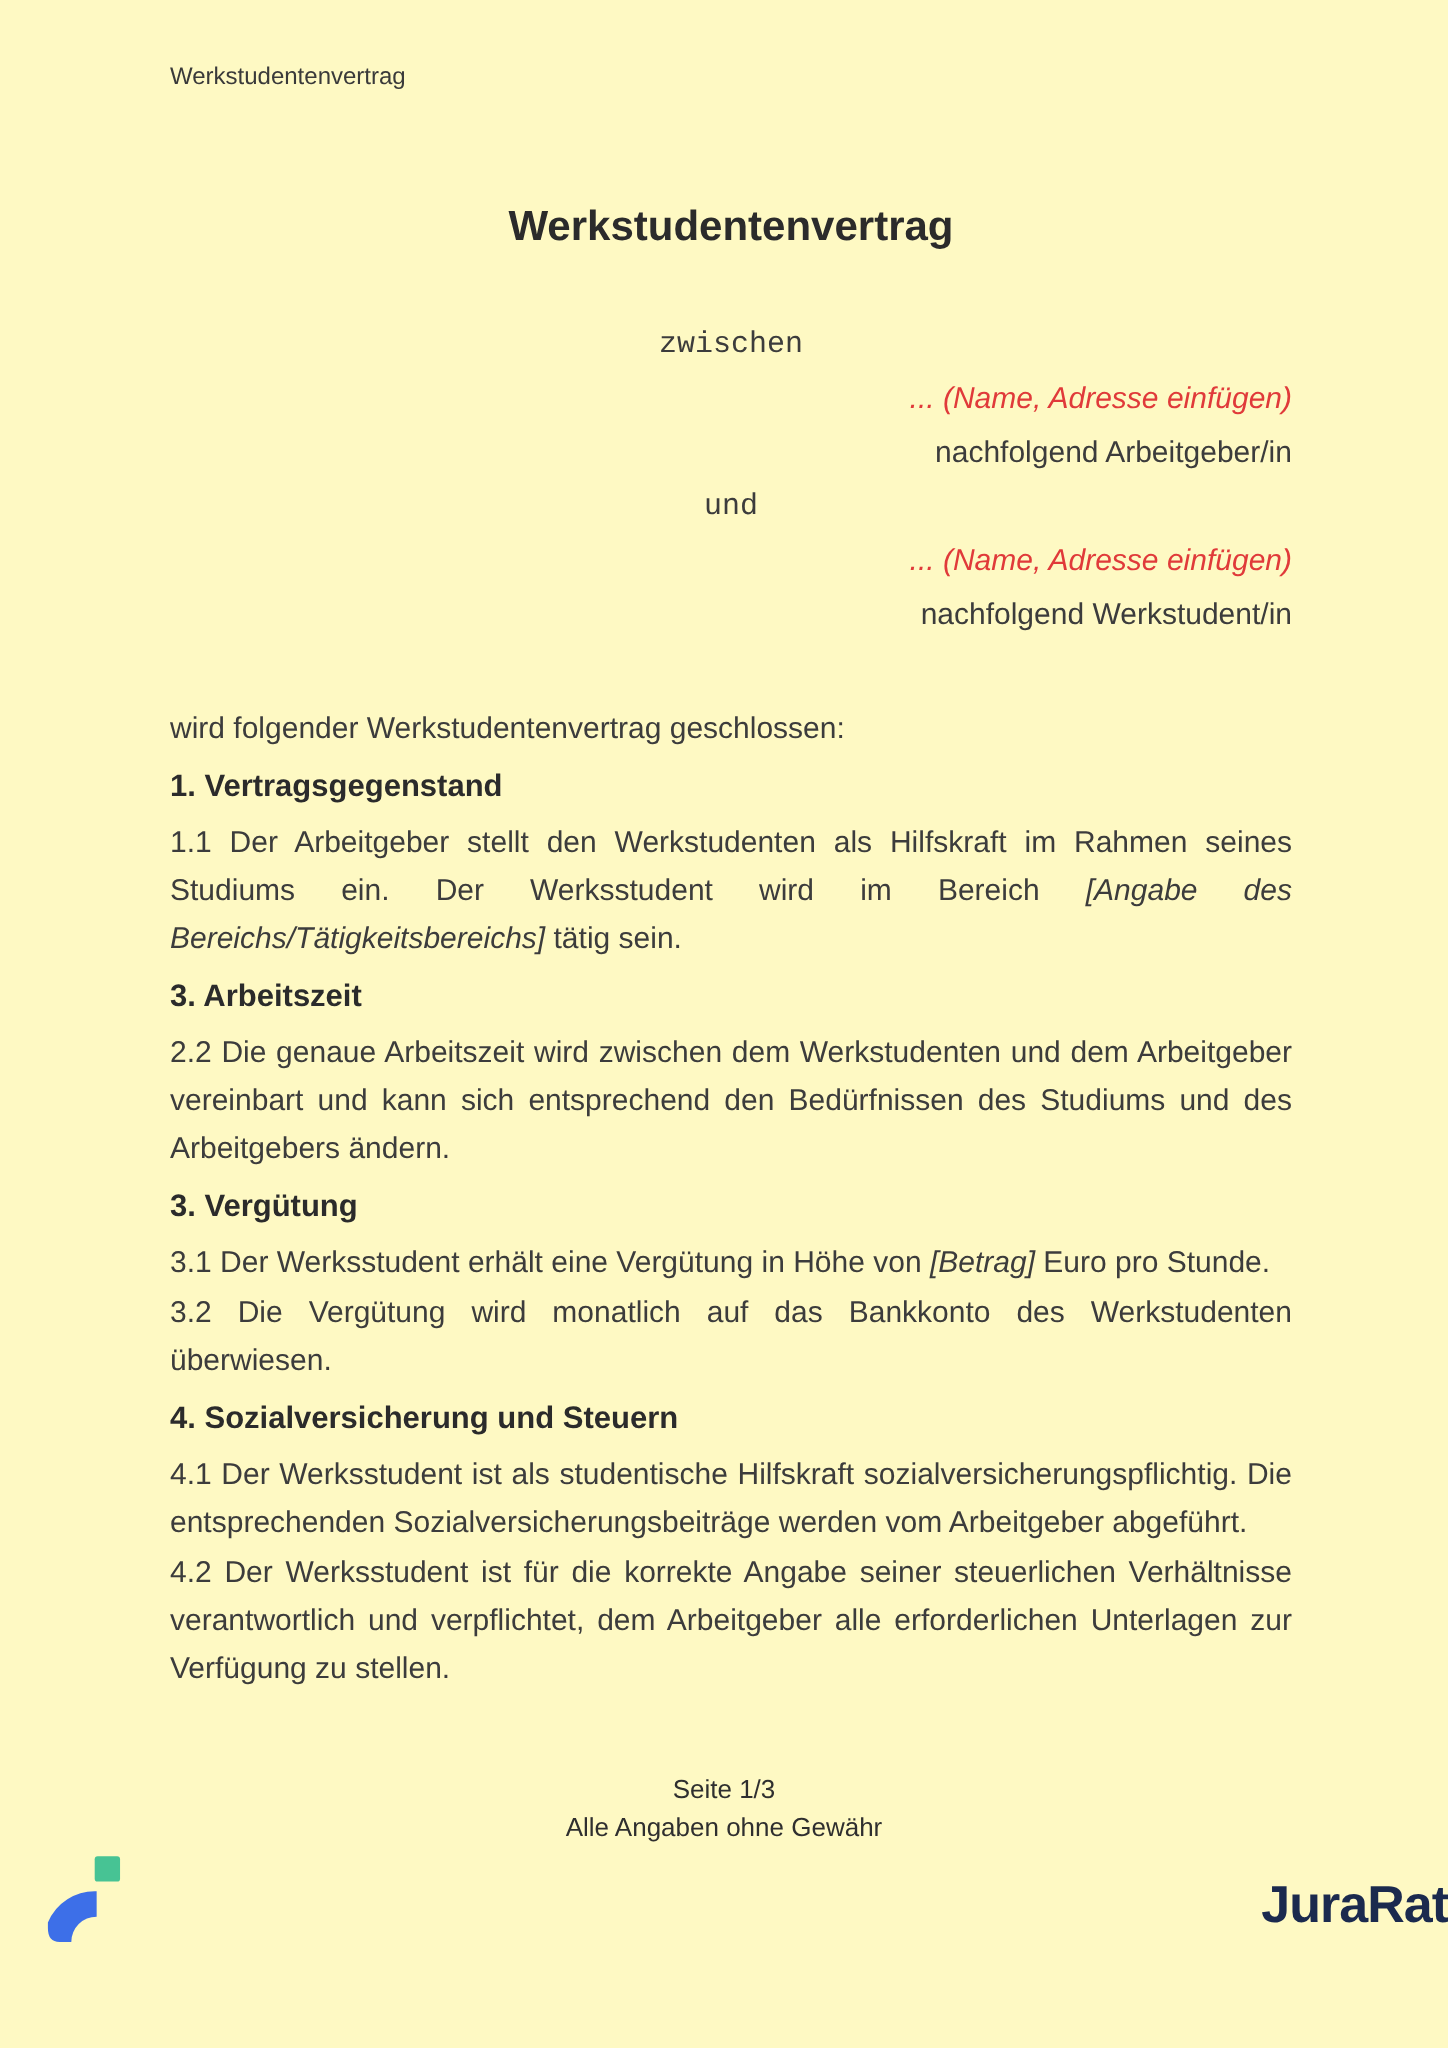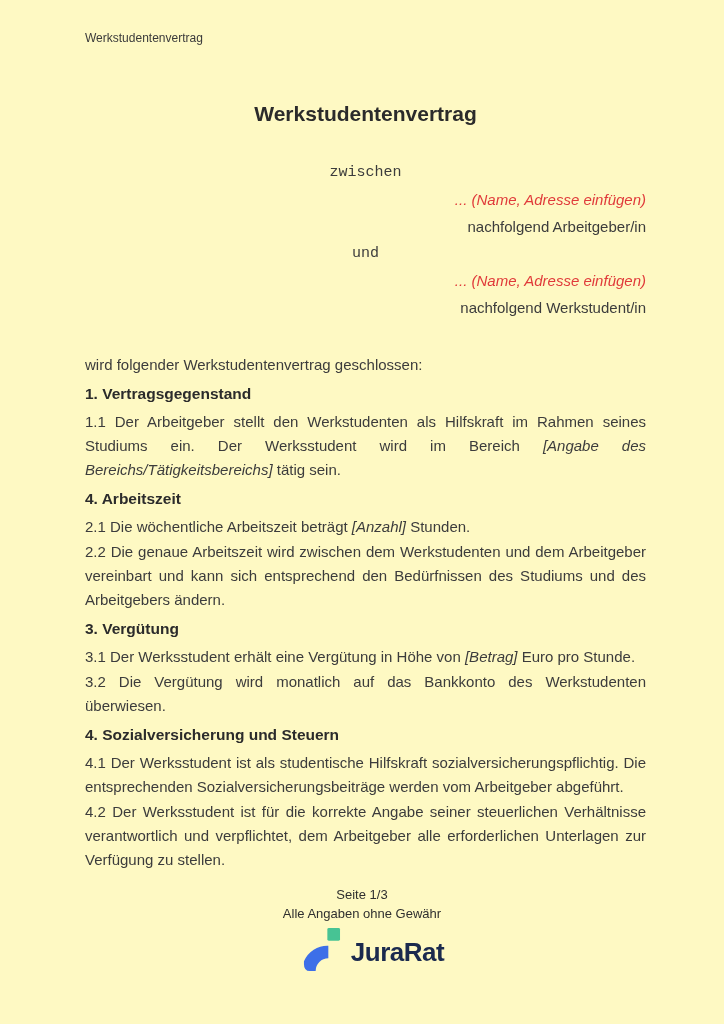--- a/index.html
+++ b/index.html
@@ -72,21 +72,21 @@
     font-family: "Liberation Sans", sans-serif;
   }
   .footer-line {
     font-size: 13px;
     line-height: 18.5px;
   }
   .logo-row {
     margin-top: 5px;
     display: flex;
     align-items: center;
-    justify-content: center;
+    justify-content: space-between;
     gap: 10px;
     margin-left: 22px;
   }
   .logo-icon { display: block; }
   .logo-text {
     font-size: 26px;
     font-weight: bold;
     color: #1b2a4e;
     letter-spacing: -0.5px;
     line-height: 30px;
@@ -112,22 +112,21 @@
     </div>
 
     <div class="intro-line">wird folgender Werkstudentenvertrag geschlossen:</div>
 
     <section>
       <h3 class="section-heading">1. Vertragsgegenstand</h3>
       <p class="para"><span>1.1 Der Arbeitgeber stellt den Werkstudenten als Hilfskraft im Rahmen seines Studiums ein. Der Werksstudent wird im Bereich </span><em>[Angabe des Bereichs/Tätigkeitsbereichs]</em><span> tätig sein.</span></p>
     </section>
 
     <section>
-      <h3 class="section-heading">4. Arbeitszeit</h3>
-      <p class="para"><span>2.1 Die wöchentliche Arbeitszeit beträgt </span><em>[Anzahl]</em><span> Stunden.</span></p>
+      <h3 class="section-heading">3. Arbeitszeit</h3>
       <p class="para"><span>2.2 Die genaue Arbeitszeit wird zwischen dem Werkstudenten und dem Arbeitgeber vereinbart und kann sich entsprechend den Bedürfnissen des Studiums und des Arbeitgebers ändern.</span><em></em><span></span></p>
     </section>
 
     <section>
       <h3 class="section-heading">3. Vergütung</h3>
       <p class="para"><span>3.1 Der Werksstudent erhält eine Vergütung in Höhe von </span><em>[Betrag]</em><span> Euro pro Stunde.</span></p>
       <p class="para"><span>3.2 Die Vergütung wird monatlich auf das Bankkonto des Werkstudenten überwiesen.</span><em></em><span></span></p>
     </section>
 
     <section>

